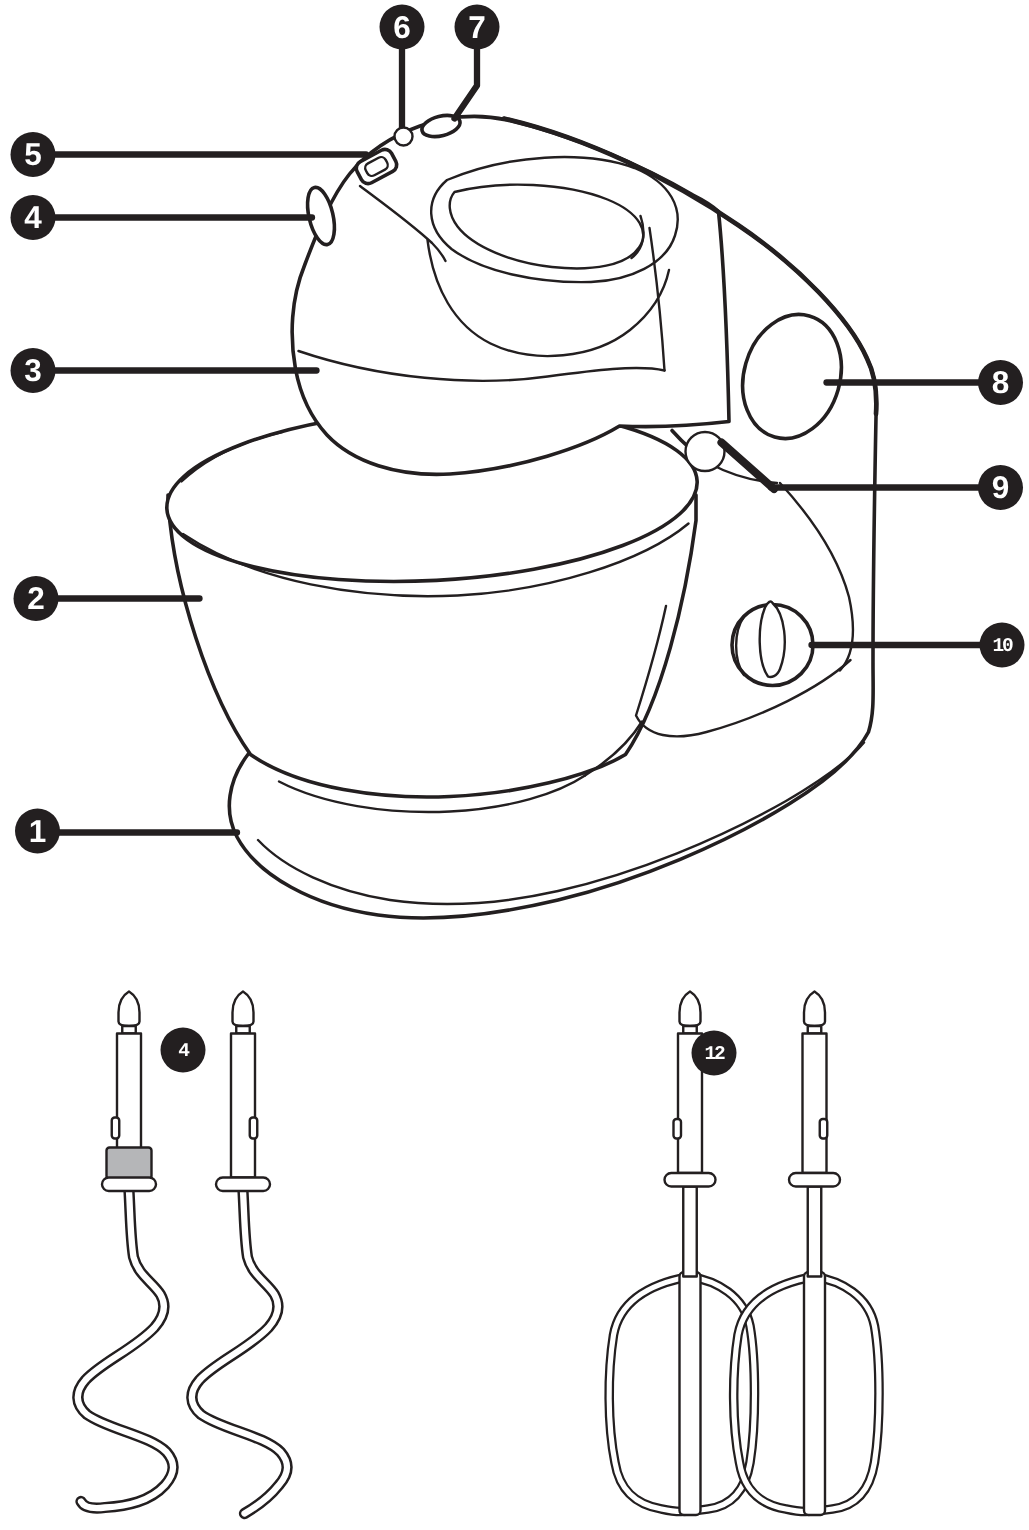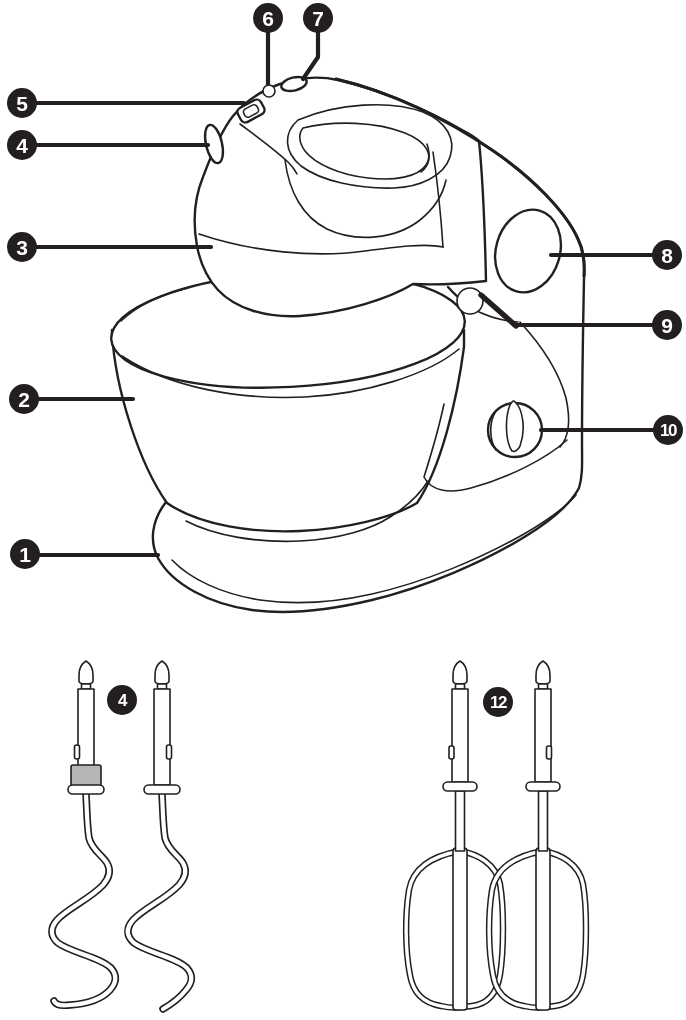--- a/index.html
+++ b/index.html
@@ -22,21 +22,21 @@
   .tubeO{fill:none;stroke:var(--line,#231f20);stroke-width:7.5px;}
   .tubeI{fill:none;stroke:#fff;stroke-width:4.2px;}
   .bladeO{fill:none;stroke:var(--line,#231f20);stroke-width:6.4px;}
   .bladeI{fill:none;stroke:#fff;stroke-width:3.4px;}
   .callout{
     position:absolute;width:30px;height:30px;border-radius:50%;
     background:var(--bubble-fill,#231f20);color:var(--bubble-text,#fff);
     display:flex;align-items:center;justify-content:center;
     font-weight:bold;font-size:21px;line-height:1;user-select:none;
   }
-  .callout.two{font-size:17px;letter-spacing:-1.5px;}
+  .callout.two{font-size:13px;letter-spacing:-1.5px;font-family:Liberation Mono, monospace;}
 </style>
 </head>
 <body>
 
 <div class="page">
 
   <svg width="686" height="1020" viewBox="0 0 686 1020">
 
     <defs>
       <path id="finial" d="M0 661 C5 664 7 669 7 675 L7 681 Q7 684 0 684 Q-7 684 -7 681 L-7 675 C-7 669 -5 664 0 661 Z"></path>
@@ -162,15 +162,15 @@
   <div class="callout" style="left:9px;top:384px">2</div>
   <div class="callout" style="left:7px;top:232px">3</div>
   <div class="callout" style="left:7px;top:130px">4</div>
   <div class="callout" style="left:7px;top:88px">5</div>
   <div class="callout" style="left:253px;top:3px">6</div>
   <div class="callout" style="left:303px;top:3px">7</div>
   <div class="callout" style="left:652px;top:240px">8</div>
   <div class="callout" style="left:652px;top:310px">9</div>
   <div class="callout two" style="left:653px;top:415px">10</div>
   <div class="callout two" style="left:107px;top:685px">4</div>
-  <div class="callout two" style="left:483px;top:687px">12</div>
+  <div class="callout two" style="left:461px;top:687px">12</div>
 
 </div>
 
 </body></html>

